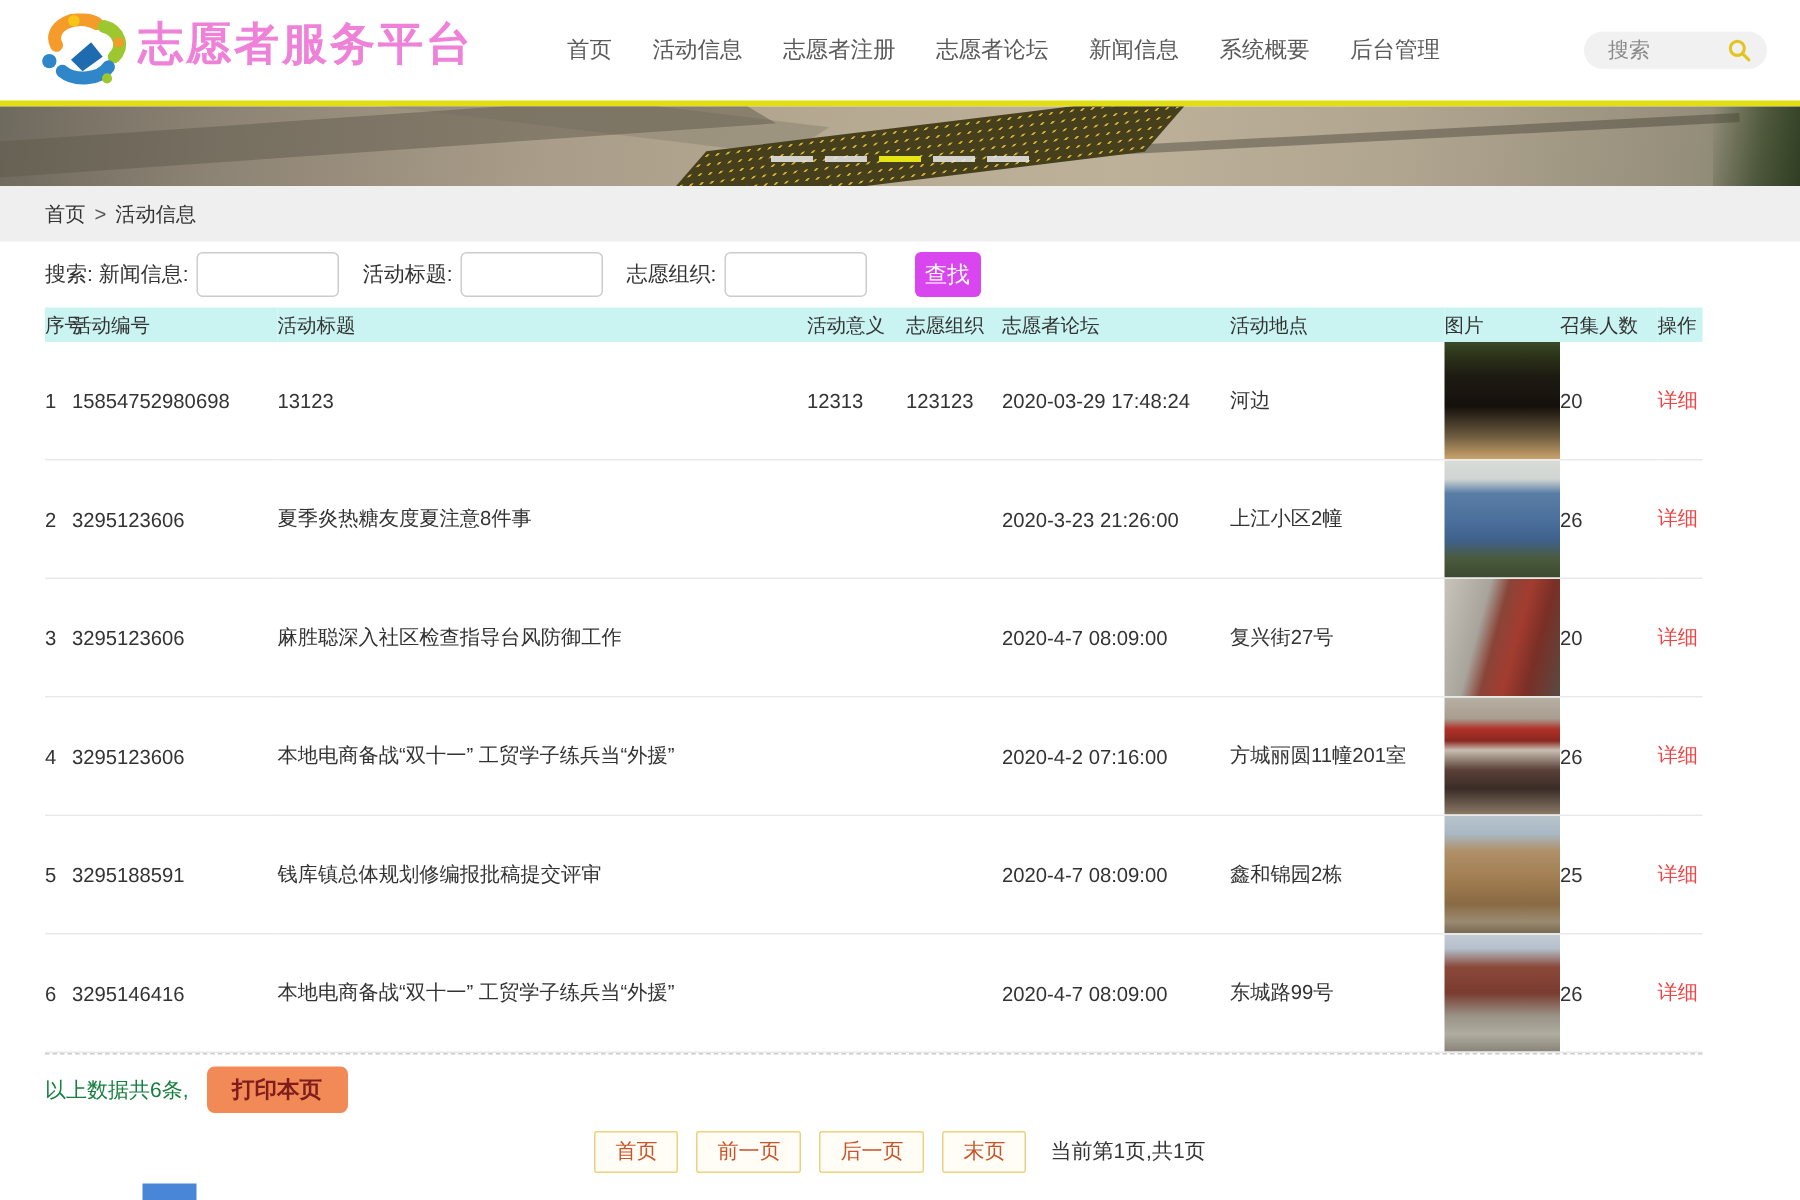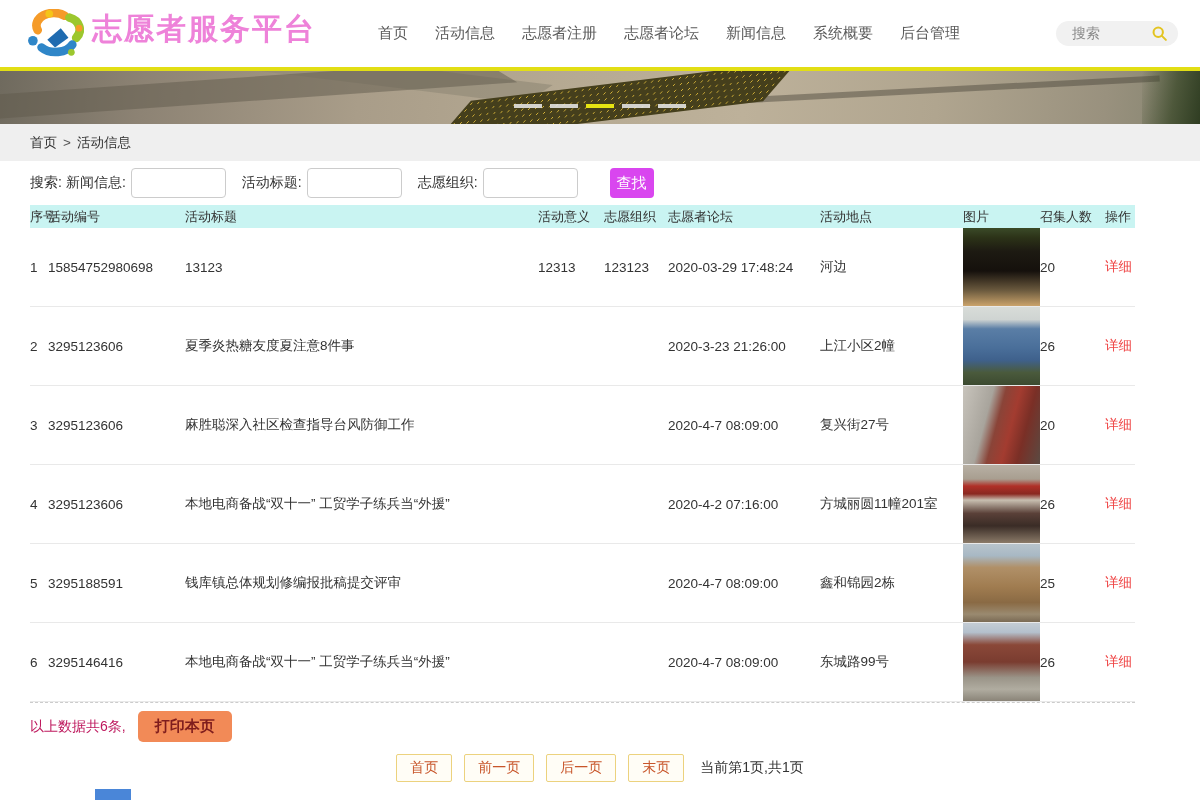--- a/index.html
+++ b/index.html
@@ -79,21 +79,21 @@
         #c8beb0 45%,#5a4038 62%,#3a2c26 78%,#8a7a68 100%); }
   .p5 { background:linear-gradient(180deg,#b8c4cc 0%,#a8b8c4 15%,#b09068 30%,#a07c50 55%,
         #8a6a44 75%,#9a8a70 90%,#7a6a54 100%); }
   .p6 { background:linear-gradient(180deg,#c4ccd4 0%,#b4c0cc 12%,#8a4838 28%,#7a3c30 50%,
         #9a9488 70%,#b0aca0 85%,#8a8478 100%); }
   .detail-link { color:#ef4444; text-decoration:none; cursor:pointer; }
 
   
   .summary-bar { margin-left:30px; width:1105px; border-top:1px dashed #ccc;
     padding-top:8px; display:flex; align-items:center; }
-  .summary-text { font-size:14px; color:#be185d; }
+  .summary-text { font-size:14px; color:#15803d; }
   .print-btn { margin-left:12px; background:#f28a57; color:#7f1d1d; border:none;
     border-radius:5px; font-size:15px; font-weight:bold; padding:6px 17px;
     cursor:pointer; font-family:inherit; }
 
   
   .pagination { margin-top:12px; display:flex; align-items:center; justify-content:center;
     gap:12px; }
   .page-btn { background:#fffdf6; border:1px solid #ecd27e; color:#c8552a; font-size:14px;
     padding:4px 13px; border-radius:2px; cursor:pointer; font-family:inherit; }
   .pag-status { font-size:14px; color:#333; margin-left:4px; }

